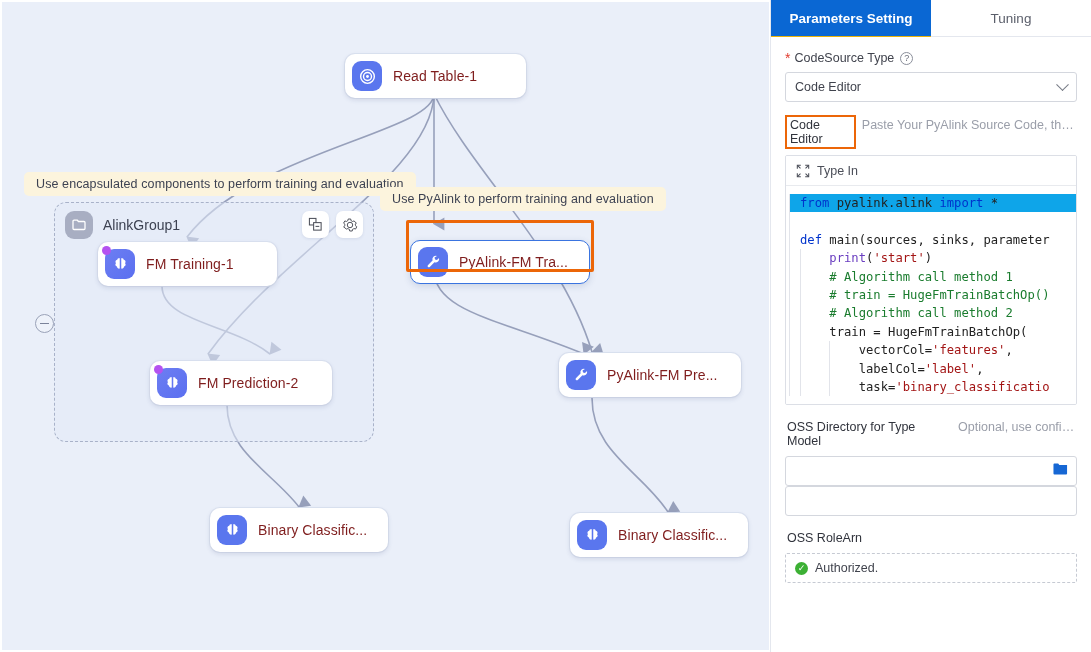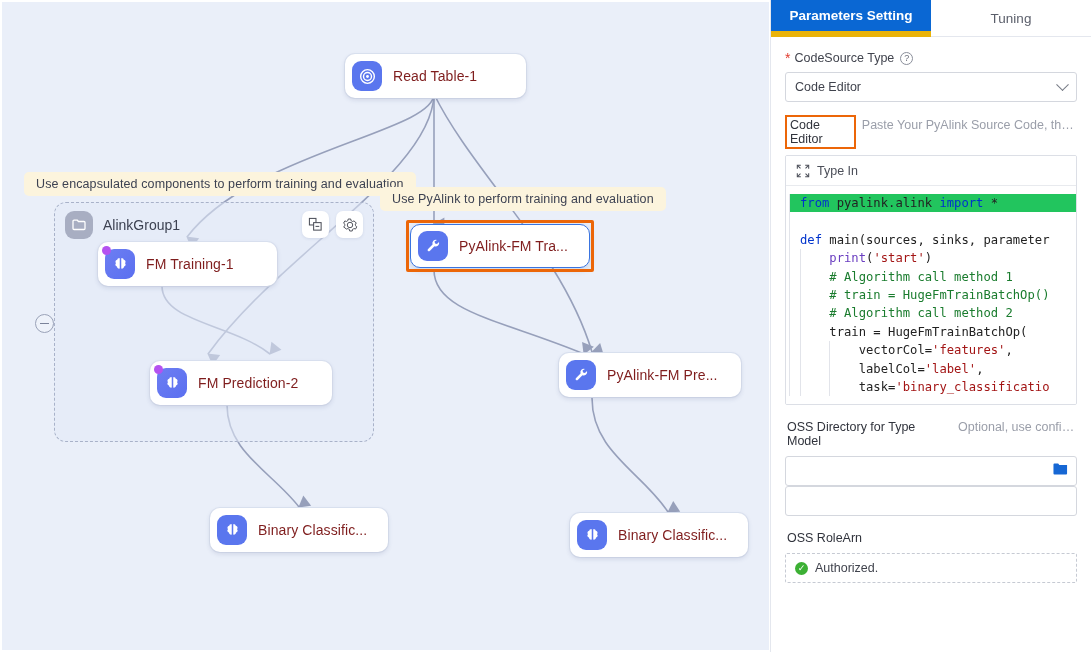--- a/index.html
+++ b/index.html
@@ -146,21 +146,21 @@
     display: flex; align-items: center; justify-content: center;
     font-size: 13.5px;
     color: #5b5f6b;
     background: #ffffff;
     border-bottom: 1px solid #e4e7ee;
   }
   .tab.active {
     background: #0a67d3;
     color: #ffffff;
     font-weight: bold;
-    border-bottom: 6px solid #eab308;
+    border-bottom: 1px solid #eab308;
     text-align: center;
   }
   #panel-body { padding: 0 14px; flex: 1 1 auto; overflow: hidden; }
 
   .fieldlabel {
     display: flex; align-items: center;
     font-size: 12.5px; color: #40434d;
     margin-top: 14px; margin-bottom: 7px;
   }
   .req { color: #e23b2e; margin-right: 4px; font-size: 14px; line-height: 1; }
@@ -219,21 +219,21 @@
   #code-inner {
     border-left: 1px solid #e2e4ea;
     margin-left: 3px;
     padding-left: 0;
     font-family: "DejaVu Sans Mono", monospace;
     font-size: 12.2px;
     line-height: 18.4px;
     white-space: pre;
   }
   .cl { padding-left: 10px; position: relative; height: 18.4px; }
-  .cl.hlline { background: #22c55e; }
+  .cl.hlline { background: #0ea5e9; }
   .cl .guide {
     position: absolute; top: 0; bottom: 0; width: 1px;
     background: #e2e4ea;
   }
   .kw  { color: #0033cc; }
   .cm  { color: #1a7c2e; }
   .st  { color: #a31515; }
   .fn  { color: #6a3ec0; }
   .pl  { color: #222222; }
 
@@ -343,21 +343,21 @@
         <span class="nicon ind">
           <span class="dot"></span>
           <svg width="19" height="19" viewBox="0 0 20 20">
             <path d="M9.2 3.2c-1.8 0-2.6 1-2.6 1.9-1.2.2-1.9 1.1-1.9 2.1 0 .6.2 1 .5 1.4-.4.4-.6.9-.6 1.5 0 1 .7 1.8 1.7 2.1 0 1.2.9 2.2 2.4 2.2.4 0 .5-.2.5-.6V3.8c0-.4-.1-.6-.5-.6z" fill="#fff"></path>
             <path d="M10.8 3.2c1.8 0 2.6 1 2.6 1.9 1.2.2 1.9 1.1 1.9 2.1 0 .6-.2 1-.5 1.4.4.4.6.9.6 1.5 0 1-.7 1.8-1.7 2.1 0 1.2-.9 2.2-2.4 2.2-.4 0-.5-.2-.5-.6V3.8c0-.4.1-.6.5-.6z" fill="#fff"></path>
           </svg>
         </span>
         <span class="nlabel">FM Training-1</span>
       </div>
 
-      <div class="node selected" style="left:408px; top:222px; width:180px;">
+      <div class="node selected" style="left:408px; top:238px; width:180px;">
         <span class="nicon blue">
           <svg width="18" height="18" viewBox="0 0 20 20">
             <path d="M14.4 3.2a4 4 0 0 0-4.9 5.1l-5.2 5.2a1.5 1.5 0 0 0 2.1 2.1l5.2-5.2a4 4 0 0 0 5.1-4.9l-2.3 2.3-2.1-.6-.6-2.1z" fill="#fff"></path>
           </svg>
         </span>
         <span class="nlabel">PyAlink-FM Tra...</span>
       </div>
       <div class="hl-box" style="left:404px; top:218px; width:188px; height:52px;"></div>
 
       <div class="node" style="left:148px; top:359px; width:182px;">

